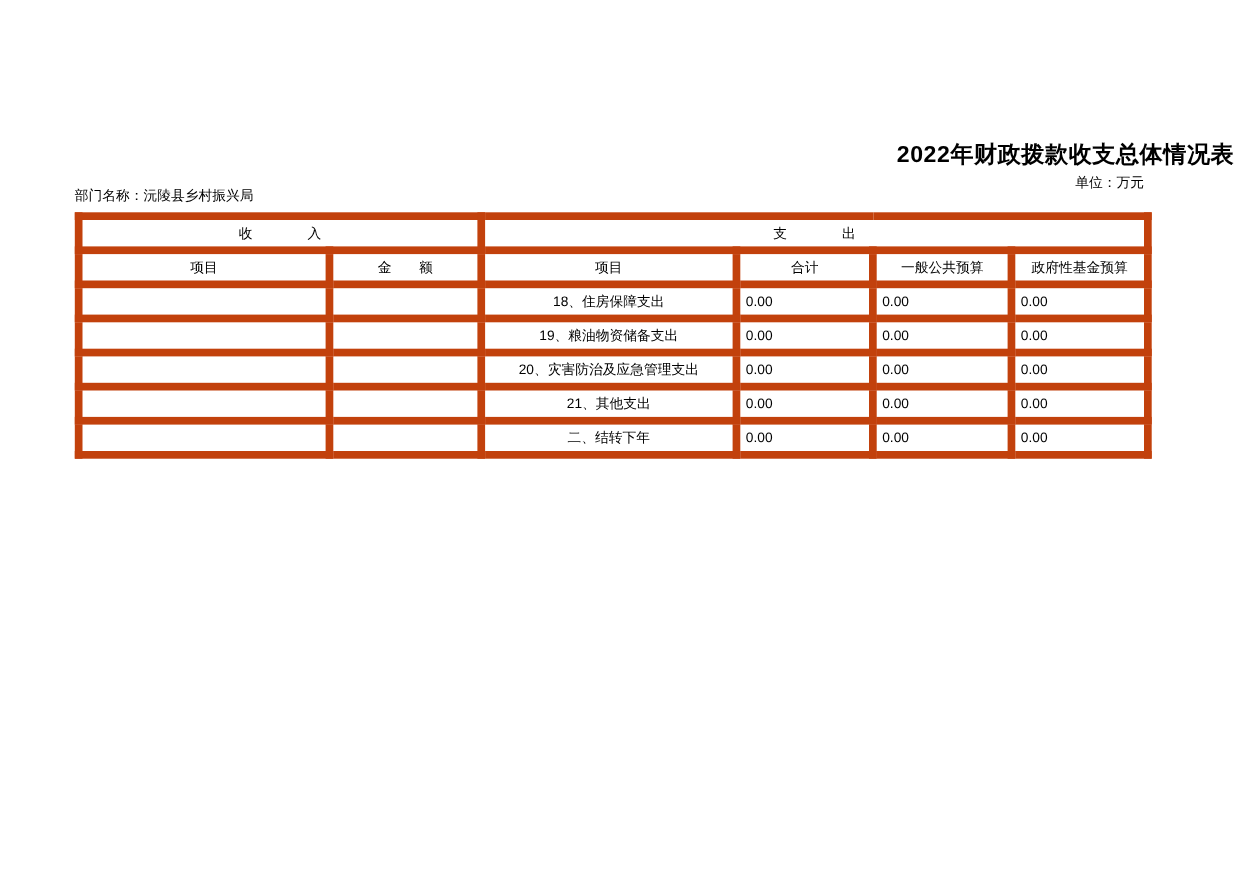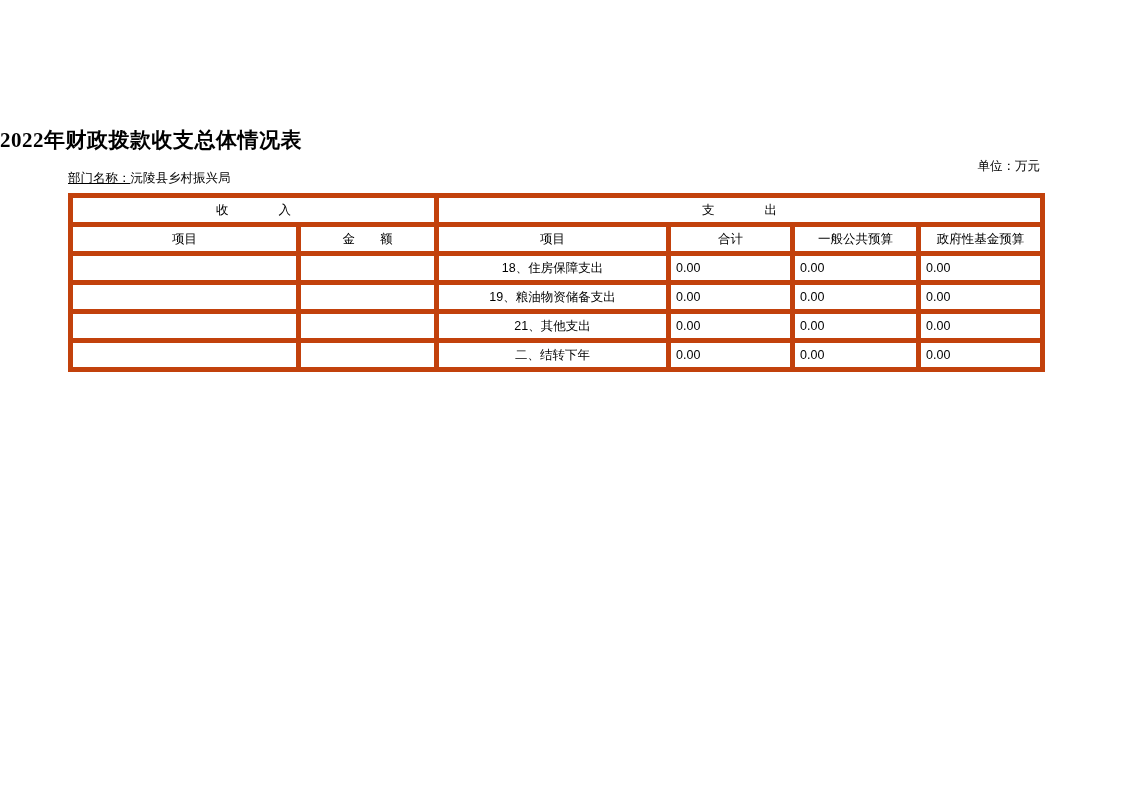--- a/index.html
+++ b/index.html
@@ -20,54 +20,53 @@
     left: 0;
     top: 0;
     width: 1122px;
     height: 793px;
   }
   .doc-title {
     position: absolute;
     left: 0;
     top: 126px;
     width: 1122px;
-    text-align: left;
+    text-align: right;
     font-size: 21px;
     font-weight: bold;
-    font-family: Liberation Serif, serif;
+    font-family: Liberation Sans, sans-serif;
     letter-spacing: 0.5px;
   }
   .meta-left {
     position: absolute;
     left: 68px;
     top: 170px;
     font-size: 12.5px;
     font-family: "Liberation Sans", "DejaVu Sans", sans-serif;
   }
   .meta-left .label {
     font-weight: normal;
-    text-decoration: underline;
   }
   .meta-right {
     position: absolute;
     right: 82px;
     top: 158px;
     font-size: 12.5px;
     font-family: "Liberation Sans", "DejaVu Sans", sans-serif;
   }
   table.budget {
     position: absolute;
     left: 68px;
     top: 193px;
     width: 972px;
     border-collapse: collapse;
     table-layout: fixed;
   }
   table.budget td {
-    border: 5px solid #c2410c;
+    border: 7px solid #c2410c;
     font-size: 12.5px;
     font-family: "Liberation Sans", "DejaVu Sans", sans-serif;
     padding: 0 5px;
     height: 24px;
     vertical-align: middle;
     white-space: nowrap;
     overflow: hidden;
   }
   .c-center { text-align: center; }
   .c-left   { text-align: center; }
@@ -134,20 +133,28 @@
         <td class="c-left"></td>
         <td class="c-right"></td>
         <td class="c-left">19、粮油物资储备支出</td>
         <td class="c-right">0.00</td>
         <td class="c-right">0.00</td>
         <td class="c-right">0.00</td>
       </tr>
       <tr>
         <td class="c-left"></td>
         <td class="c-right"></td>
+        <td class="c-left">20、灾害防治及应急管理支出</td>
+        <td class="c-right">0.00</td>
+        <td class="c-right">0.00</td>
+        <td class="c-right">0.00</td>
+      </tr>
+      <tr>
+        <td class="c-left"></td>
+        <td class="c-right"></td>
         <td class="c-left">21、其他支出</td>
         <td class="c-right">0.00</td>
         <td class="c-right">0.00</td>
         <td class="c-right">0.00</td>
       </tr>
       <tr>
         <td class="c-left"></td>
         <td class="c-right"></td>
         <td class="c-left">二、结转下年</td>
         <td class="c-right">0.00</td>

